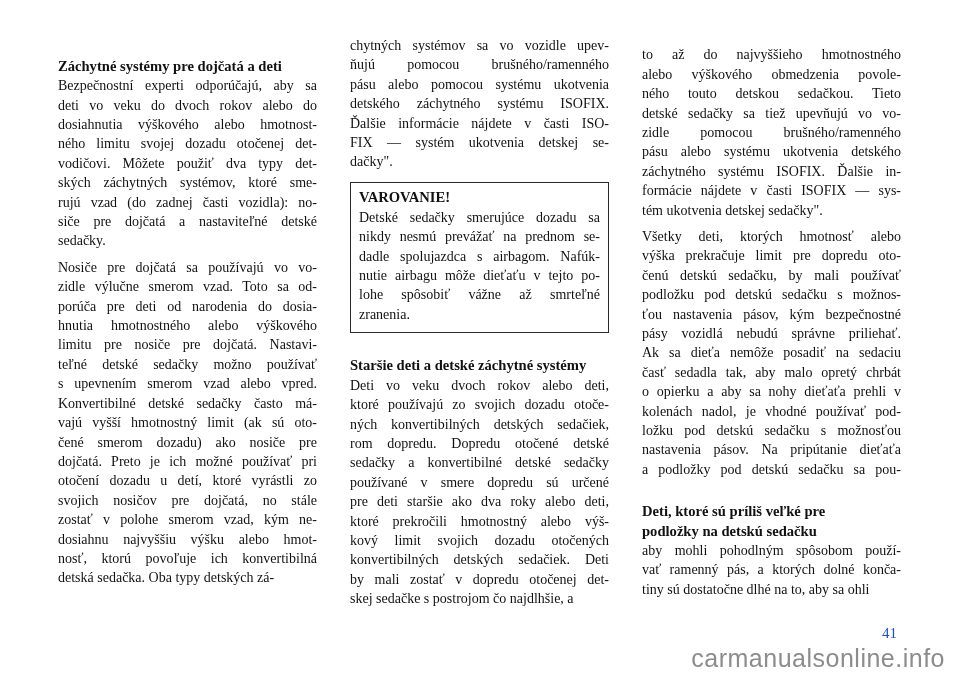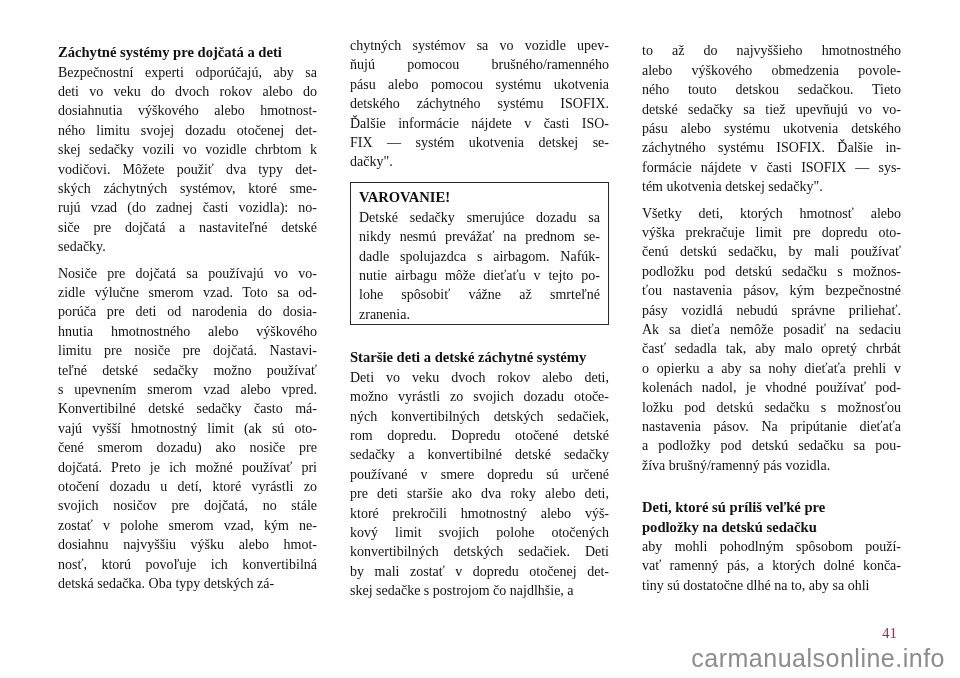--- a/index.html
+++ b/index.html
@@ -35,33 +35,33 @@
   .heading-line {
     font-size: 14.6px;
     line-height: 19.4px;
     font-weight: bold;
     white-space: nowrap;
   }
 
   .warning-box {
     margin: 10px 0 12px 0;
     border: 1.5px solid #2a2a2a;
-    padding: 4px 8px 0 8px;
+    padding: 4px 8px 8px 8px;
   }
   .warning-title {
     font-weight: bold;
     font-size: 14.6px;
     line-height: 21px;
   }
 
   .page-number {
     position: absolute;
     right: 63px; top: 625px;
     font-size: 15px;
-    color: #be185d;
+    color: #1d4ed8;
   }
   .watermark {
     position: absolute;
     right: 15px; top: 644px;
     font-size: 25px;
     color: #8c8c8c;
     letter-spacing: 0.5px;
     font-family: "Liberation Sans", "DejaVu Sans", sans-serif;
   }
 </style>
@@ -71,21 +71,20 @@
 <div class="columns">
   <div class="col">
       <div class="heading">
         <div class="heading-line">Záchytné systémy pre dojčatá a deti</div>
       </div>
       <div class="para">
         <div class="line">Bezpečnostní experti odporúčajú, aby sa</div>
         <div class="line">deti vo veku do dvoch rokov alebo do</div>
         <div class="line">dosiahnutia výškového alebo hmotnost-</div>
         <div class="line">ného limitu svojej dozadu otočenej det-</div>
-        <div class="line">skej sedačky vozili vo vozidle chrbtom k</div>
         <div class="line">vodičovi. Môžete použiť dva typy det-</div>
         <div class="line">ských záchytných systémov, ktoré sme-</div>
         <div class="line">rujú vzad (do zadnej časti vozidla): no-</div>
         <div class="line">siče pre dojčatá a nastaviteľné detské</div>
         <div class="line last">sedačky.</div>
       </div>
       <div class="para">
         <div class="line">Nosiče pre dojčatá sa používajú vo vo-</div>
         <div class="line">zidle výlučne smerom vzad. Toto sa od-</div>
         <div class="line">porúča pre deti od narodenia do dosia-</div>
@@ -122,59 +121,59 @@
         <div class="line">dadle spolujazdca s airbagom. Nafúk-</div>
         <div class="line">nutie airbagu môže dieťaťu v tejto po-</div>
         <div class="line">lohe spôsobiť vážne až smrteľné</div>
         <div class="line last">zranenia.</div>
       </div>
       <div class="heading">
         <div class="heading-line">Staršie deti a detské záchytné systémy</div>
       </div>
       <div class="para">
         <div class="line">Deti vo veku dvoch rokov alebo deti,</div>
-        <div class="line">možno vyrástli zo svojich dozadu otoče-</div>
+        <div class="line">ktoré používajú zo svojich dozadu otoče-</div>
         <div class="line">ných konvertibilných detských sedačiek,</div>
         <div class="line">rom dopredu. Dopredu otočené detské</div>
         <div class="line">sedačky a konvertibilné detské sedačky</div>
         <div class="line">používané v smere dopredu sú určené</div>
         <div class="line">pre deti staršie ako dva roky alebo deti,</div>
         <div class="line">ktoré prekročili hmotnostný alebo výš-</div>
-        <div class="line">kový limit svojich polohe otočených</div>
+        <div class="line">kový limit svojich dozadu otočených</div>
         <div class="line">konvertibilných detských sedačiek. Deti</div>
         <div class="line">by mali zostať v dopredu otočenej det-</div>
         <div class="line last">skej sedačke s postrojom čo najdlhšie, a</div>
       </div>
     </div>
   <div class="col">
       <div class="para">
         <div class="line">to až do najvyššieho hmotnostného</div>
         <div class="line">alebo výškového obmedzenia povole-</div>
         <div class="line">ného touto detskou sedačkou. Tieto</div>
         <div class="line">detské sedačky sa tiež upevňujú vo vo-</div>
+        <div class="line">zidle pomocou brušného/ramenného</div>
         <div class="line">pásu alebo systému ukotvenia detského</div>
         <div class="line">záchytného systému ISOFIX. Ďalšie in-</div>
         <div class="line">formácie nájdete v časti ISOFIX — sys-</div>
         <div class="line last">tém ukotvenia detskej sedačky".</div>
       </div>
       <div class="para">
         <div class="line">Všetky deti, ktorých hmotnosť alebo</div>
         <div class="line">výška prekračuje limit pre dopredu oto-</div>
         <div class="line">čenú detskú sedačku, by mali používať</div>
         <div class="line">podložku pod detskú sedačku s možnos-</div>
         <div class="line">ťou nastavenia pásov, kým bezpečnostné</div>
         <div class="line">pásy vozidlá nebudú správne priliehať.</div>
         <div class="line">Ak sa dieťa nemôže posadiť na sedaciu</div>
         <div class="line">časť sedadla tak, aby malo opretý chrbát</div>
         <div class="line">o opierku a aby sa nohy dieťaťa prehli v</div>
         <div class="line">kolenách nadol, je vhodné používať pod-</div>
         <div class="line">ložku pod detskú sedačku s možnosťou</div>
         <div class="line">nastavenia pásov. Na pripútanie dieťaťa</div>
         <div class="line">a podložky pod detskú sedačku sa pou-</div>
-        <div class="line last">žíva brušný/ramenný pás vozidla.</div>
       </div>
       <div class="heading">
         <div class="heading-line">Deti, ktoré sú príliš veľké pre</div>
         <div class="heading-line">podložky na detskú sedačku</div>
       </div>
       <div class="para">
         <div class="line">aby mohli pohodlným spôsobom použí-</div>
         <div class="line">vať ramenný pás, a ktorých dolné konča-</div>
         <div class="line last">tiny sú dostatočne dlhé na to, aby sa ohli</div>
       </div>

